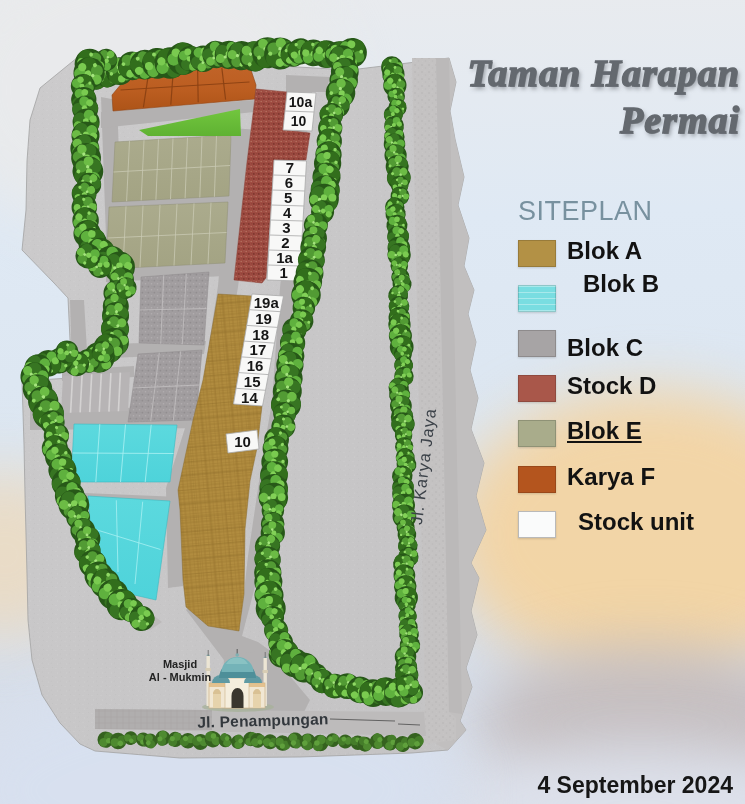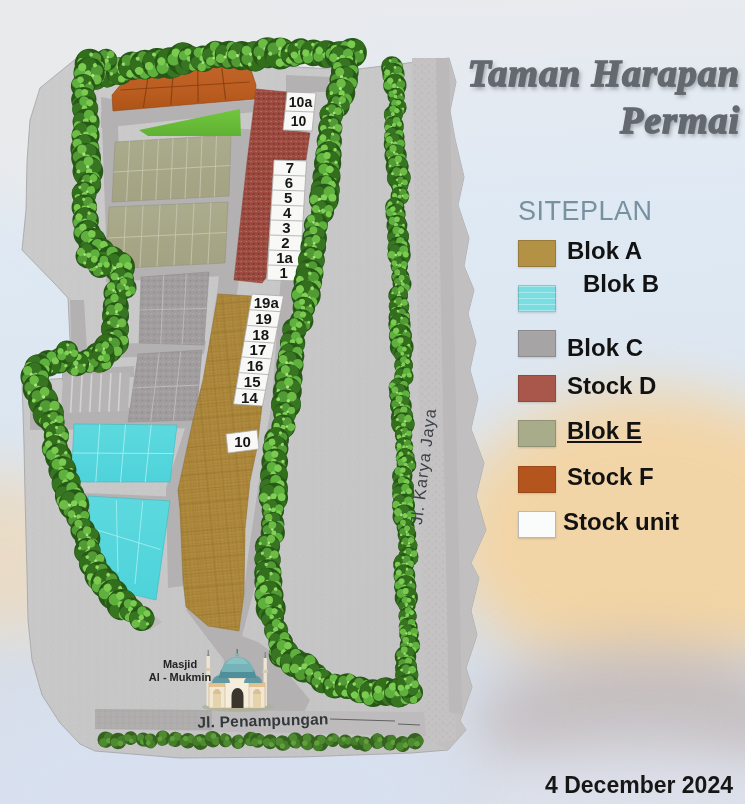--- a/index.html
+++ b/index.html
@@ -501,19 +501,19 @@
 <div style="position:absolute;left:518px;top:375px;width:36px;height:25px;background:#a9574a;border:1px solid rgba(0,0,0,0.15);box-shadow:0 1px 2px rgba(0,0,0,0.15);"></div>
 
 <div style="position:absolute;left:567px;top:372px;font:bold 24px 'Liberation Sans',sans-serif;color:#121212;">Stock D</div>
 
 <div style="position:absolute;left:518px;top:420px;width:36px;height:25px;background:#a9ac8b;border:1px solid rgba(0,0,0,0.15);box-shadow:0 1px 2px rgba(0,0,0,0.15);"></div>
 
 <div style="position:absolute;left:567px;top:417px;font:bold 24px 'Liberation Sans',sans-serif;color:#121212;text-decoration:underline;">Blok E</div>
 
 <div style="position:absolute;left:518px;top:466px;width:36px;height:25px;background:#b4551e;border:1px solid rgba(0,0,0,0.15);box-shadow:0 1px 2px rgba(0,0,0,0.15);"></div>
 
-<div style="position:absolute;left:567px;top:463px;font:bold 24px 'Liberation Sans',sans-serif;color:#121212;">Stock F</div>
+<div style="position:absolute;left:567px;top:463px;font:bold 24px 'Liberation Sans',sans-serif;color:#121212;">Karya F</div>
 
 <div style="position:absolute;left:518px;top:511px;width:36px;height:25px;background:#fafbfb;border:1px solid #b9b9b9;box-shadow:0 1px 2px rgba(0,0,0,0.15);"></div>
 
-<div style="position:absolute;left:563px;top:508px;font:bold 24px 'Liberation Sans',sans-serif;color:#121212;">Stock unit</div>
-
-<div style="position:absolute;left:438px;top:772px;width:295px;text-align:right;font:bold 23px 'Liberation Sans',sans-serif;color:#161616;">4 December 2024</div>
+<div style="position:absolute;left:578px;top:508px;font:bold 24px 'Liberation Sans',sans-serif;color:#121212;">Stock unit</div>
+
+<div style="position:absolute;left:438px;top:772px;width:295px;text-align:right;font:bold 23px 'Liberation Sans',sans-serif;color:#161616;">4 September 2024</div>
 </div>
 </body></html>

